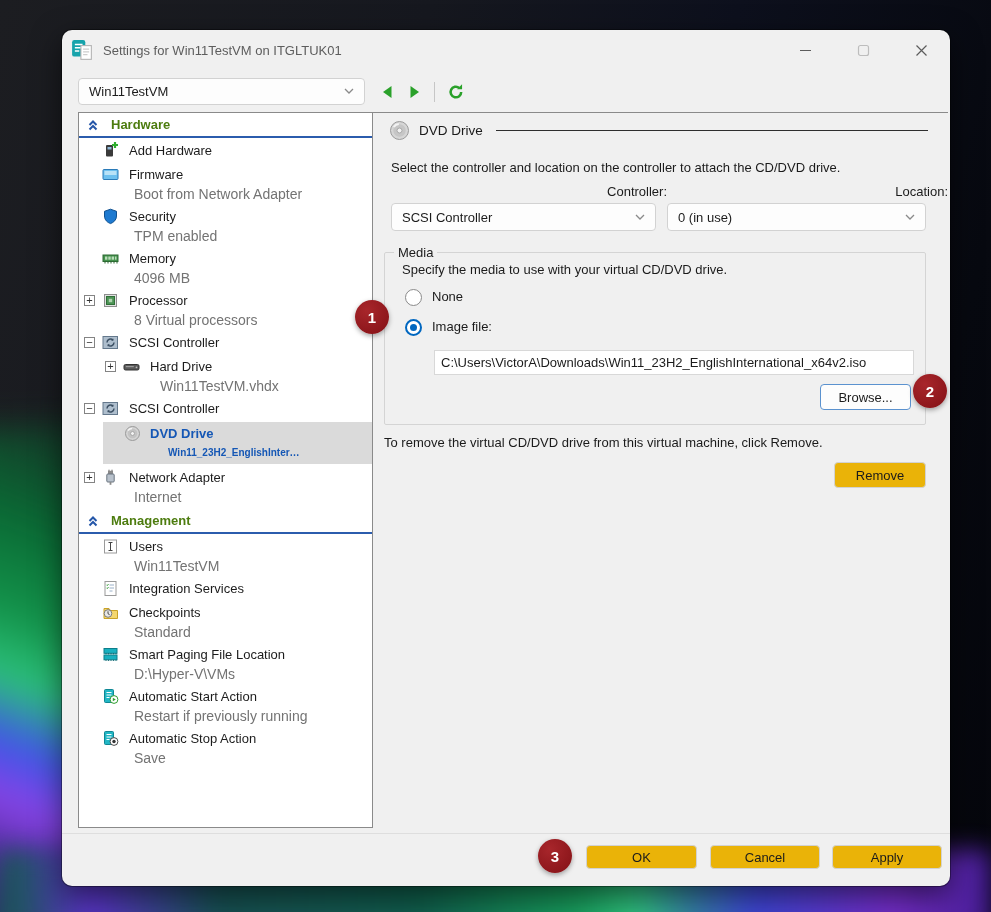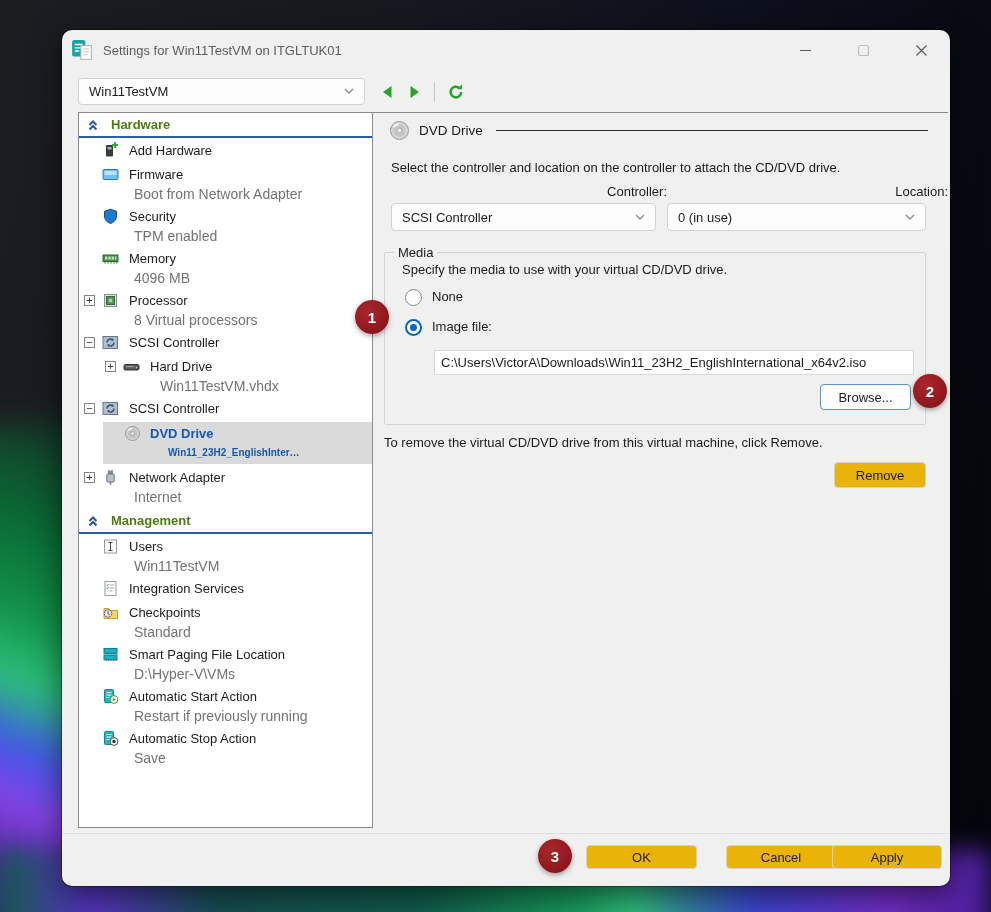--- a/index.html
+++ b/index.html
@@ -110,21 +110,21 @@
     background: #fdfdfd; border: 1.6px solid #5b92cf; border-radius: 4px;
     font: 13px "Liberation Sans","DejaVu Sans",sans-serif; color: #1b1b1b; }
   .remove-hint { margin: 10px 0 0 11px; }
   .remove-row { margin: 12px 22px 0 0; text-align: right; }
   .btn { background: #eab308; border: 1px solid #d2d2d2; border-radius: 4px;
     font: 13px "Liberation Sans","DejaVu Sans",sans-serif; color: #1b1b1b; }
   .remove-btn { width: 92px; height: 26px; }
   
   .footer-btn { position: absolute; height: 24px; }
   .btn-ok { left: 524px; top: 815px; width: 111px; }
-  .btn-cancel { left: 664px; top: 815px; width: 110px; }
+  .btn-cancel { left: 648px; top: 815px; width: 110px; }
   .btn-apply { left: 770px; top: 815px; width: 110px; }
   
   .badge { position: absolute; width: 34px; height: 34px; border-radius: 50%;
     background: radial-gradient(circle at 35% 30%, #a8262b, #8c161b 75%);
     color: #fff; font-size: 15px; font-weight: bold; display: flex; align-items: center; justify-content: center;
     box-shadow: 0 2px 5px rgba(0,0,0,.35); z-index: 5; }
   .badge-1 { left: 293px; top: 270px; }
   .badge-2 { left: 851px; top: 344px; }
   .badge-3 { left: 476px; top: 809px; }
 </style>

